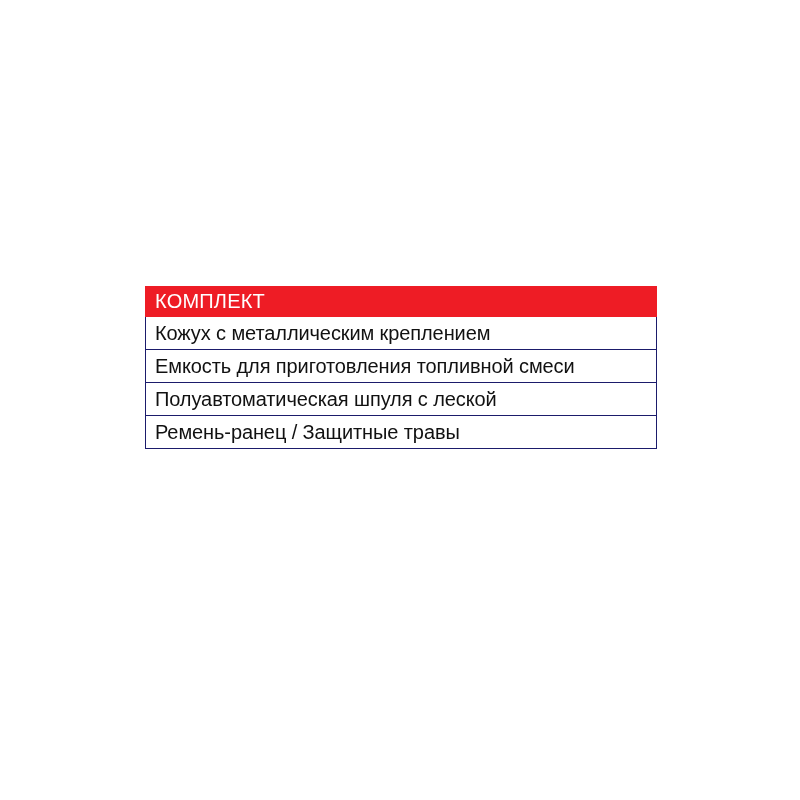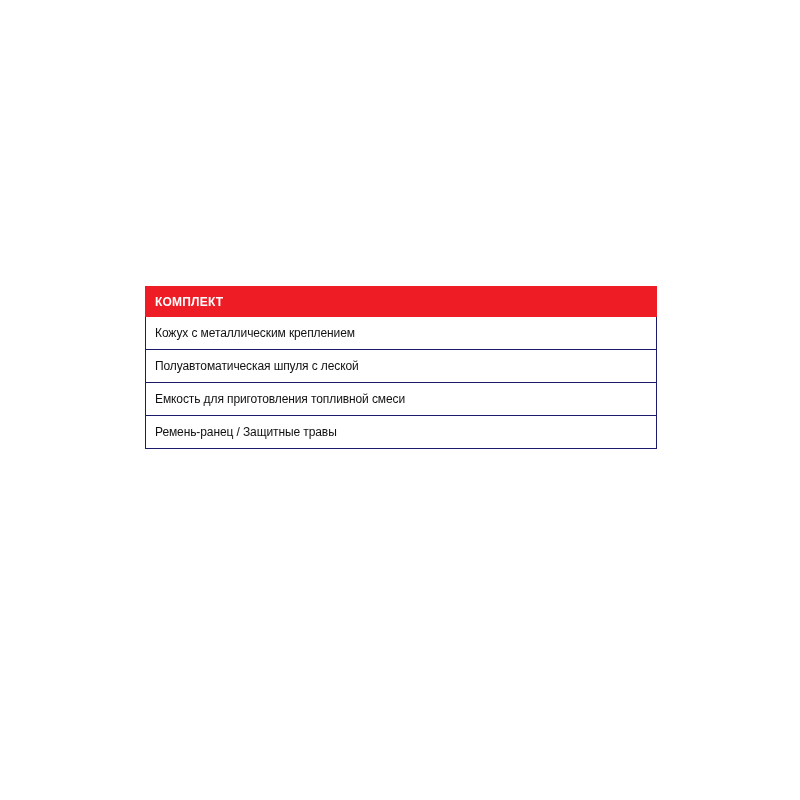--- a/index.html
+++ b/index.html
@@ -23,51 +23,51 @@
     border: 1px solid #1b1b6b;
     table-layout: fixed;
   }
   #kit-table tr {
     height: 33px;
   }
   #kit-table td {
     border: 1px solid #1b1b6b;
     padding: 0 0 0 9px;
     vertical-align: middle;
-    font-size: 12px;
+    font-size: 20px;
     color: #111111;
     white-space: nowrap;
     letter-spacing: -0.1px;
   }
   #kit-table .header-row {
     height: 30px;
   }
   #kit-table .header-cell {
     background: #ee1c25;
     color: #ffffff;
-    font-weight: bold;
-    font-size: 12px;
+    font-weight: normal;
+    font-size: 20px;
     letter-spacing: 0.2px;
     border: 1px solid #ee1c25;
   }
 </style>
 </head>
 <body>
 
 <table id="kit-table">
   <tbody>
     <tr class="header-row">
       <td class="header-cell">КОМПЛЕКТ</td>
     </tr>
     <tr>
       <td>Кожух с металлическим креплением</td>
     </tr>
     <tr>
-      <td>Полуавтоматическая шпуля с леской</td>
+      <td>Емкость для приготовления топливной смеси</td>
     </tr>
     <tr>
-      <td>Емкость для приготовления топливной смеси</td>
+      <td>Полуавтоматическая шпуля с леской</td>
     </tr>
     <tr>
       <td>Ремень-ранец / Защитные травы</td>
     </tr>
   </tbody>
 </table>
 
 </body></html>

